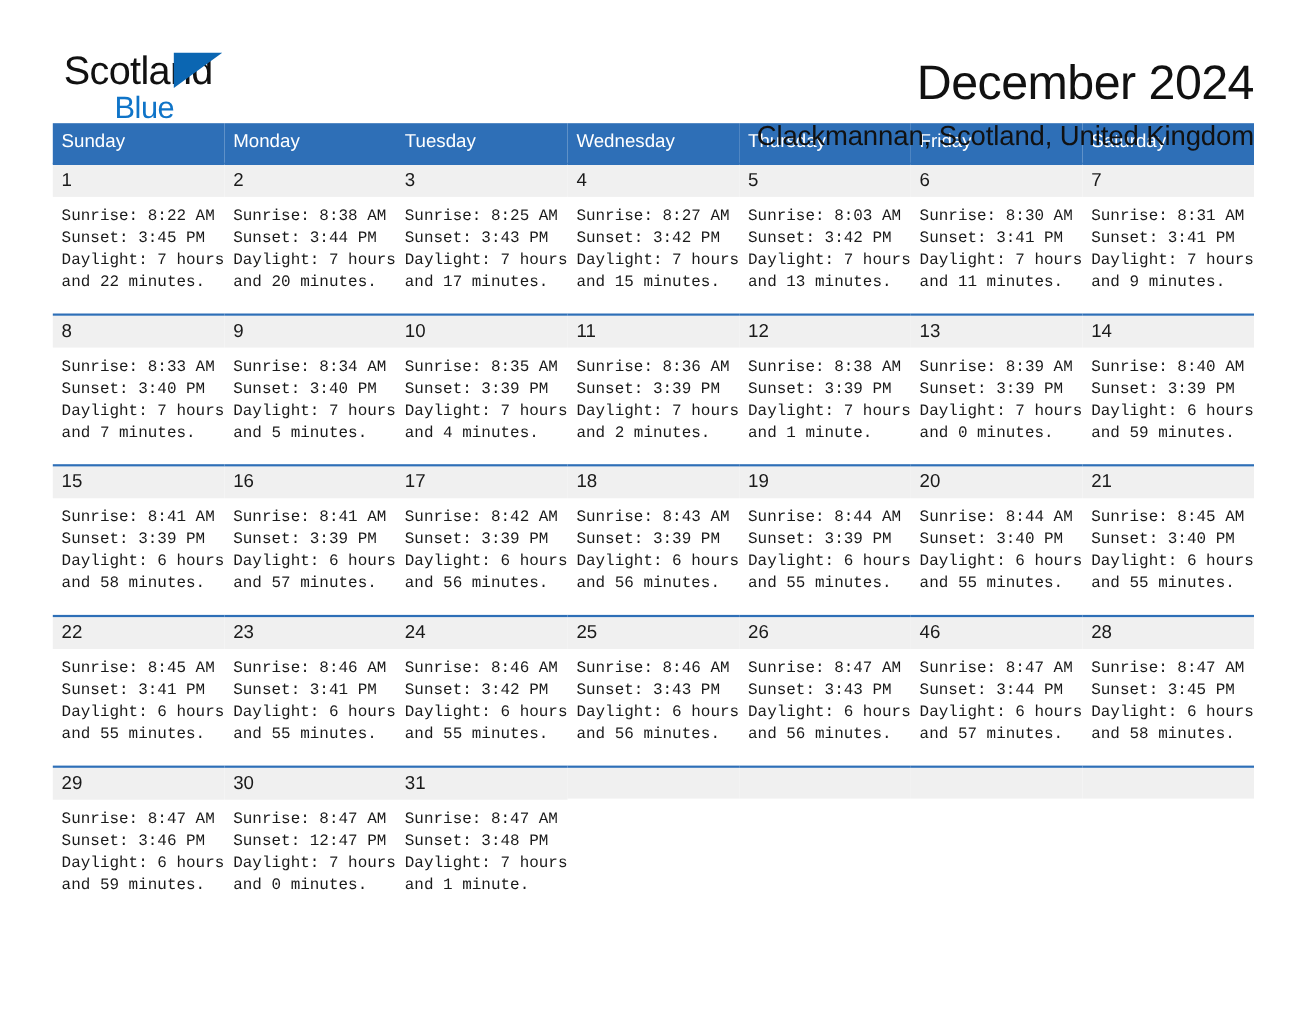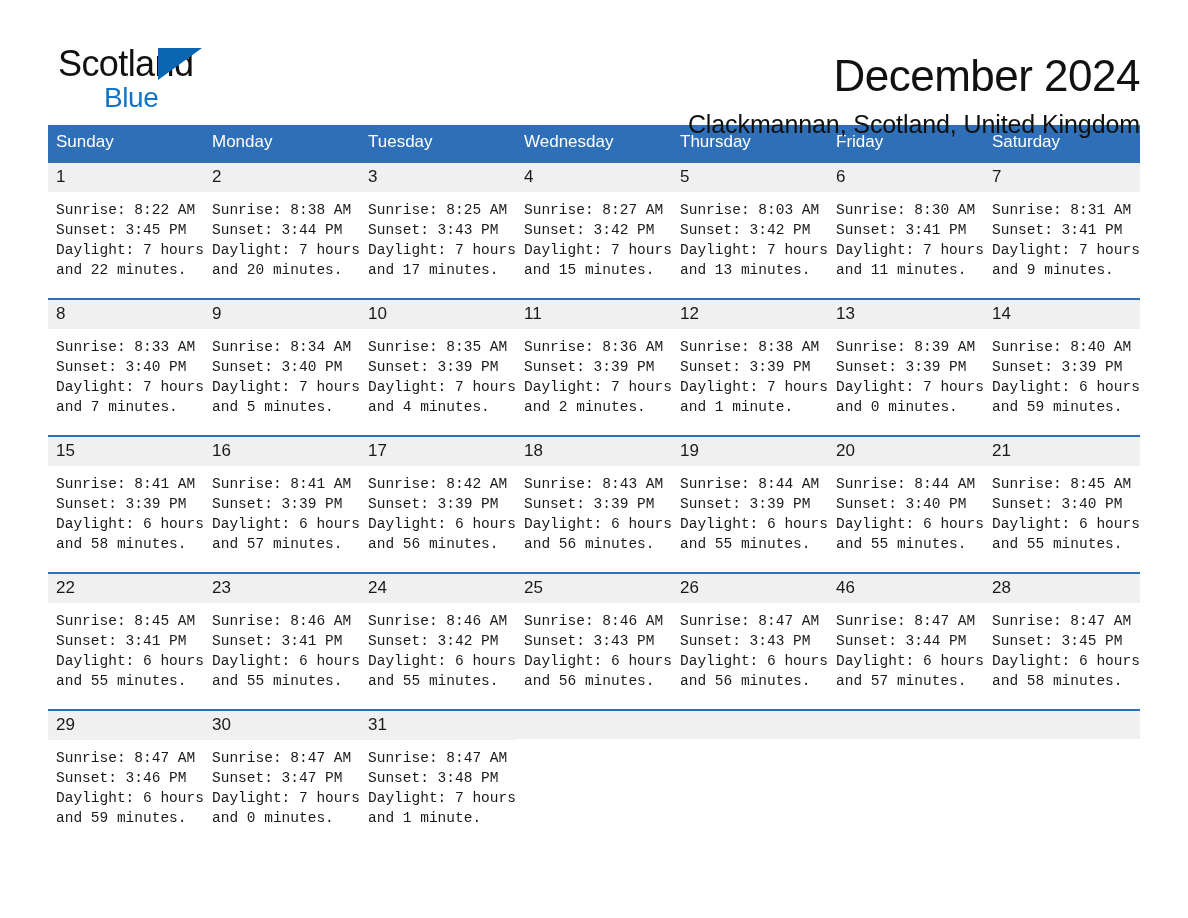--- a/index.html
+++ b/index.html
@@ -83,21 +83,21 @@
     font-size: 25px;
     font-weight: normal;
     color: #111111;
     margin: 12px 0 0 0;
     line-height: 1.1;
     letter-spacing: -0.1px;
   }
 
   
   .cal {
-    margin-top: 15px;
+    margin-top: 2px;
     width: 1092px;
     border-collapse: collapse;
     table-layout: fixed;
   }
   .cal th {
     background: #2e6fb7;
     color: #ffffff;
     font-weight: normal;
     font-size: 17px;
     text-align: left;
@@ -445,21 +445,21 @@
             <div>Sunrise: 8:47 AM</div>
             <div>Sunset: 3:46 PM</div>
             <div>Daylight: 6 hours</div>
             <div>and 59 minutes.</div>
           </div>
         </td>
         <td>
           <div class="daynum">30</div>
           <div class="info">
             <div>Sunrise: 8:47 AM</div>
-            <div>Sunset: 3:47 PM</div>
+            <div>Sunset: 12:47 PM</div>
             <div>Daylight: 7 hours</div>
             <div>and 0 minutes.</div>
           </div>
         </td>
         <td>
           <div class="daynum">31</div>
           <div class="info">
             <div>Sunrise: 8:47 AM</div>
             <div>Sunset: 3:48 PM</div>
             <div>Daylight: 7 hours</div>

